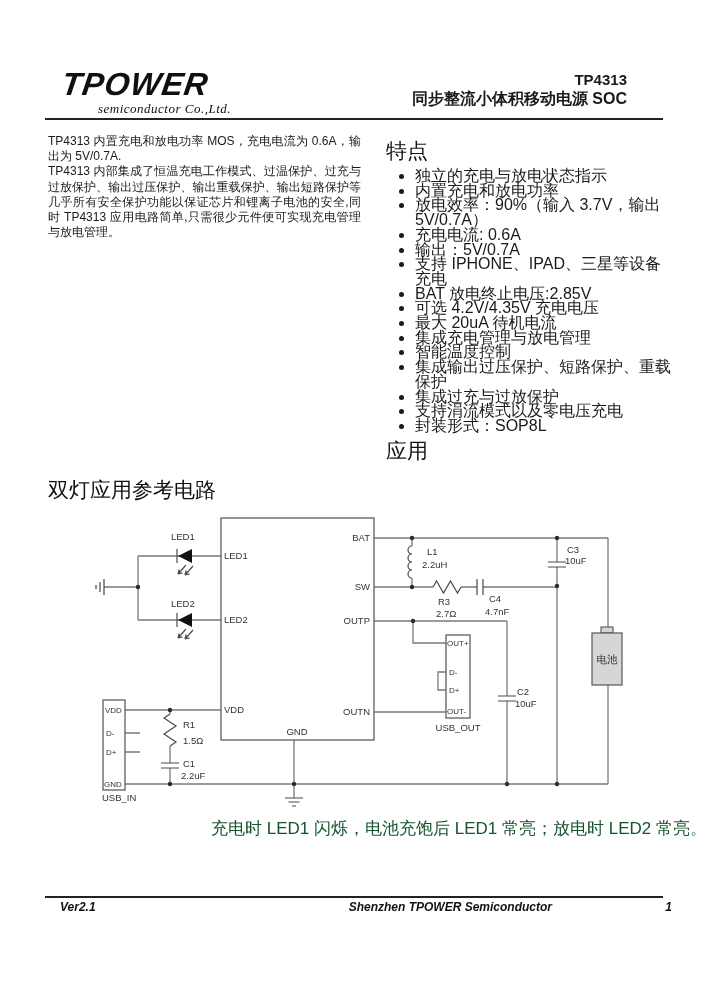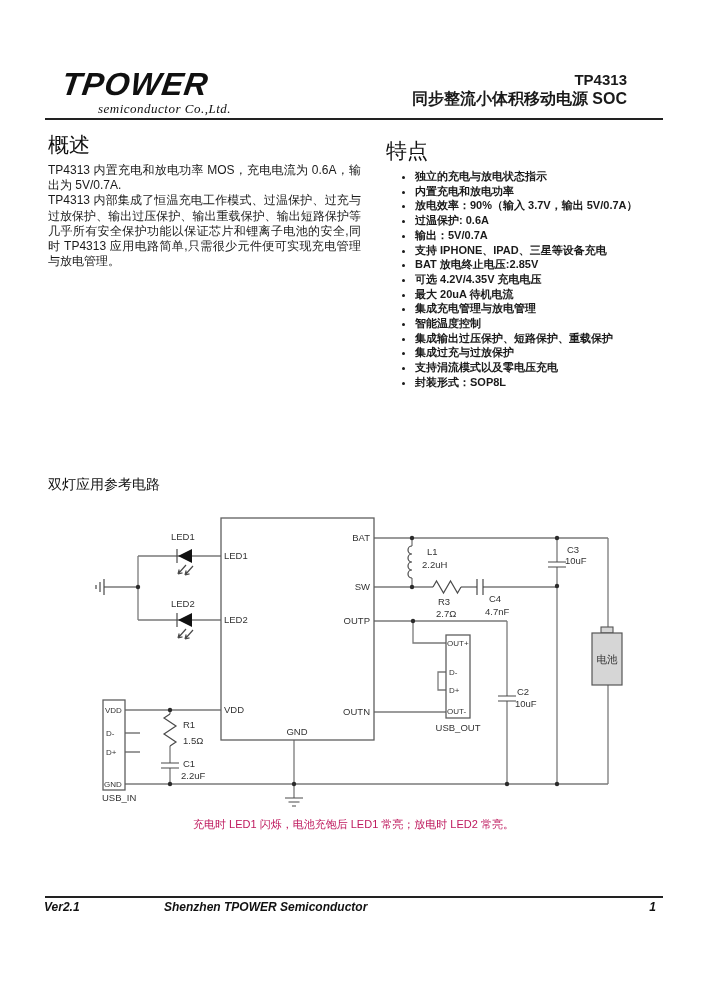--- a/index.html
+++ b/index.html
@@ -27,34 +27,34 @@
   
   h2.sec{
     font-family:"Liberation Serif",serif;font-weight:400;font-size:21px;
     margin:0 0 7px 0;line-height:1.05;color:#111;
   }
   #col-left{left:48px;top:134px;width:313px;}
   #col-left p{font-size:12px;line-height:15.2px;margin:0;text-align:justify;}
   #col-right{left:386px;top:140px;width:286px;}
   #col-right ul{
     margin:3px 0 0 0;padding-left:29px;list-style:disc;
-    font-size:11px;line-height:14.7px;font-weight:bold;
+    font-size:16px;line-height:14.7px;
   }
   #col-right ul li{margin:0;}
   #apps-heading{margin-top:6px;}
   
   #circuit-heading{left:48px;top:476px;font-family:"Liberation Serif",serif;
-    font-size:14px;font-weight:400;color:#111;}
+    font-size:21px;font-weight:400;color:#111;}
   #schematic{left:0;top:500px;}
-  #caption{left:0;top:817px;width:707px;text-align:center;font-size:11px;color:#be185d;}
-  
-  #footer{left:44px;top:900px;width:612px;display:flex;align-items:baseline;
+  #caption{left:0;top:817px;width:707px;text-align:right;font-size:17px;color:#14532d;}
+  
+  #footer{left:60px;top:900px;width:612px;display:flex;align-items:baseline;
     font-size:12px;font-weight:bold;font-style:italic;color:#111;}
   #footer .f-left{width:120px;text-align:left;}
-  #footer .f-mid{flex:1;text-align:left;}
+  #footer .f-mid{flex:1;text-align:right;}
   #footer .f-right{width:120px;text-align:right;}
   
   .wire{stroke:#7a7a7a;stroke-width:1.3;fill:none;}
   .sym{stroke:#4a4a4a;stroke-width:1.2;fill:none;}
   .box{fill:#ffffff;stroke:#5f5f5f;stroke-width:1.3;}
   .dot{fill:#2b2b2b;}
   text{font-family:"Liberation Sans",sans-serif;fill:#333;}
   .plab{font-size:9.5px;}
   .cpin{font-size:8px;}
   .clab{font-size:9.5px;}
@@ -68,44 +68,44 @@
   <div class="logo-text">TPOWER</div>
   <div class="logo-sub">semiconductor Co.,Ltd.</div>
 </div>
 <div class="abs" id="header-right">
   <div class="part-number">TP4313</div>
   <div class="doc-title">同步整流小体积移动电源 SOC</div>
 </div>
 <div class="abs rule" id="rule-top"></div>
 
 <div class="abs" id="col-left">
-  <h2 class="sec">概述</h2>
   <p>TP4313 内置充电和放电功率 MOS，充电电流为 0.6A，输出为 5V/0.7A.</p>
   <p>TP4313 内部集成了恒温充电工作模式、过温保护、过充与过放保护、输出过压保护、输出重载保护、输出短路保护等几乎所有安全保护功能以保证芯片和锂离子电池的安全,同时 TP4313 应用电路简单,只需很少元件便可实现充电管理与放电管理。</p>
 </div>
 
 <div class="abs" id="col-right">
   <h2 class="sec">特点</h2>
   <ul>
     <li>独立的充电与放电状态指示</li>
     <li>内置充电和放电功率</li>
     <li>放电效率：90%（输入 3.7V，输出 5V/0.7A）</li>
-    <li>过温保护: 0.6A</li>
+    <li>充电电流: 0.6A</li>
     <li>输出：5V/0.7A</li>
     <li>支持 IPHONE、IPAD、三星等设备充电</li>
     <li>BAT 放电终止电压:2.85V</li>
     <li>可选 4.2V/4.35V 充电电压</li>
     <li>最大 20uA 待机电流</li>
     <li>集成充电管理与放电管理</li>
     <li>智能温度控制</li>
     <li>集成输出过压保护、短路保护、重载保护</li>
     <li>集成过充与过放保护</li>
     <li>支持涓流模式以及零电压充电</li>
     <li>封装形式：SOP8L</li>
   </ul>
+  <h2 class="sec" id="apps-heading">应用</h2>
 </div>
 
 <div class="abs" id="circuit-heading">双灯应用参考电路</div>
 
 <svg class="abs" id="schematic" width="707" height="340" viewBox="0 500 707 340" xmlns="http://www.w3.org/2000/svg">
 
   <g>
     <path class="wire" d="M104 587 H138 M138 556 V620 M138 556 H221 M138 620 H221"></path>
     <path class="wire" d="M125 710 H221 M170 710 V714 M170 746 V763 M170 768 V784"></path>
     <path class="wire" d="M125 784 H608"></path>

